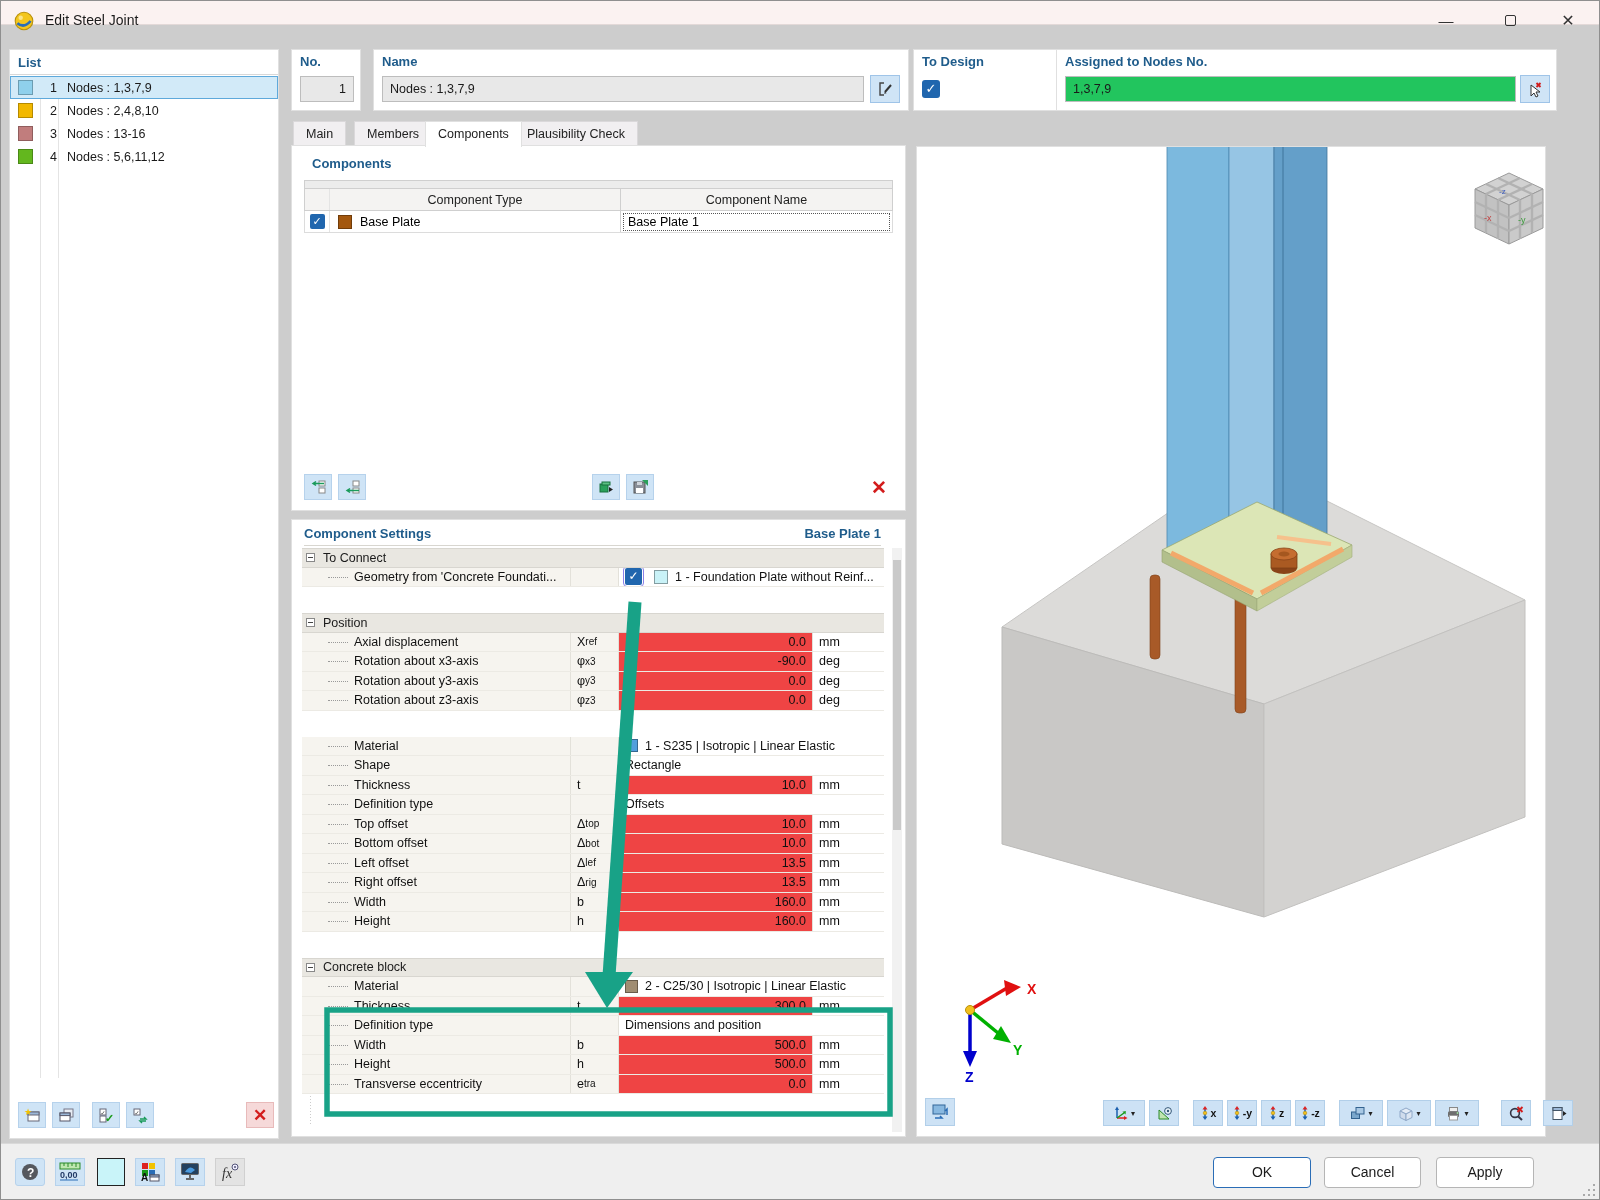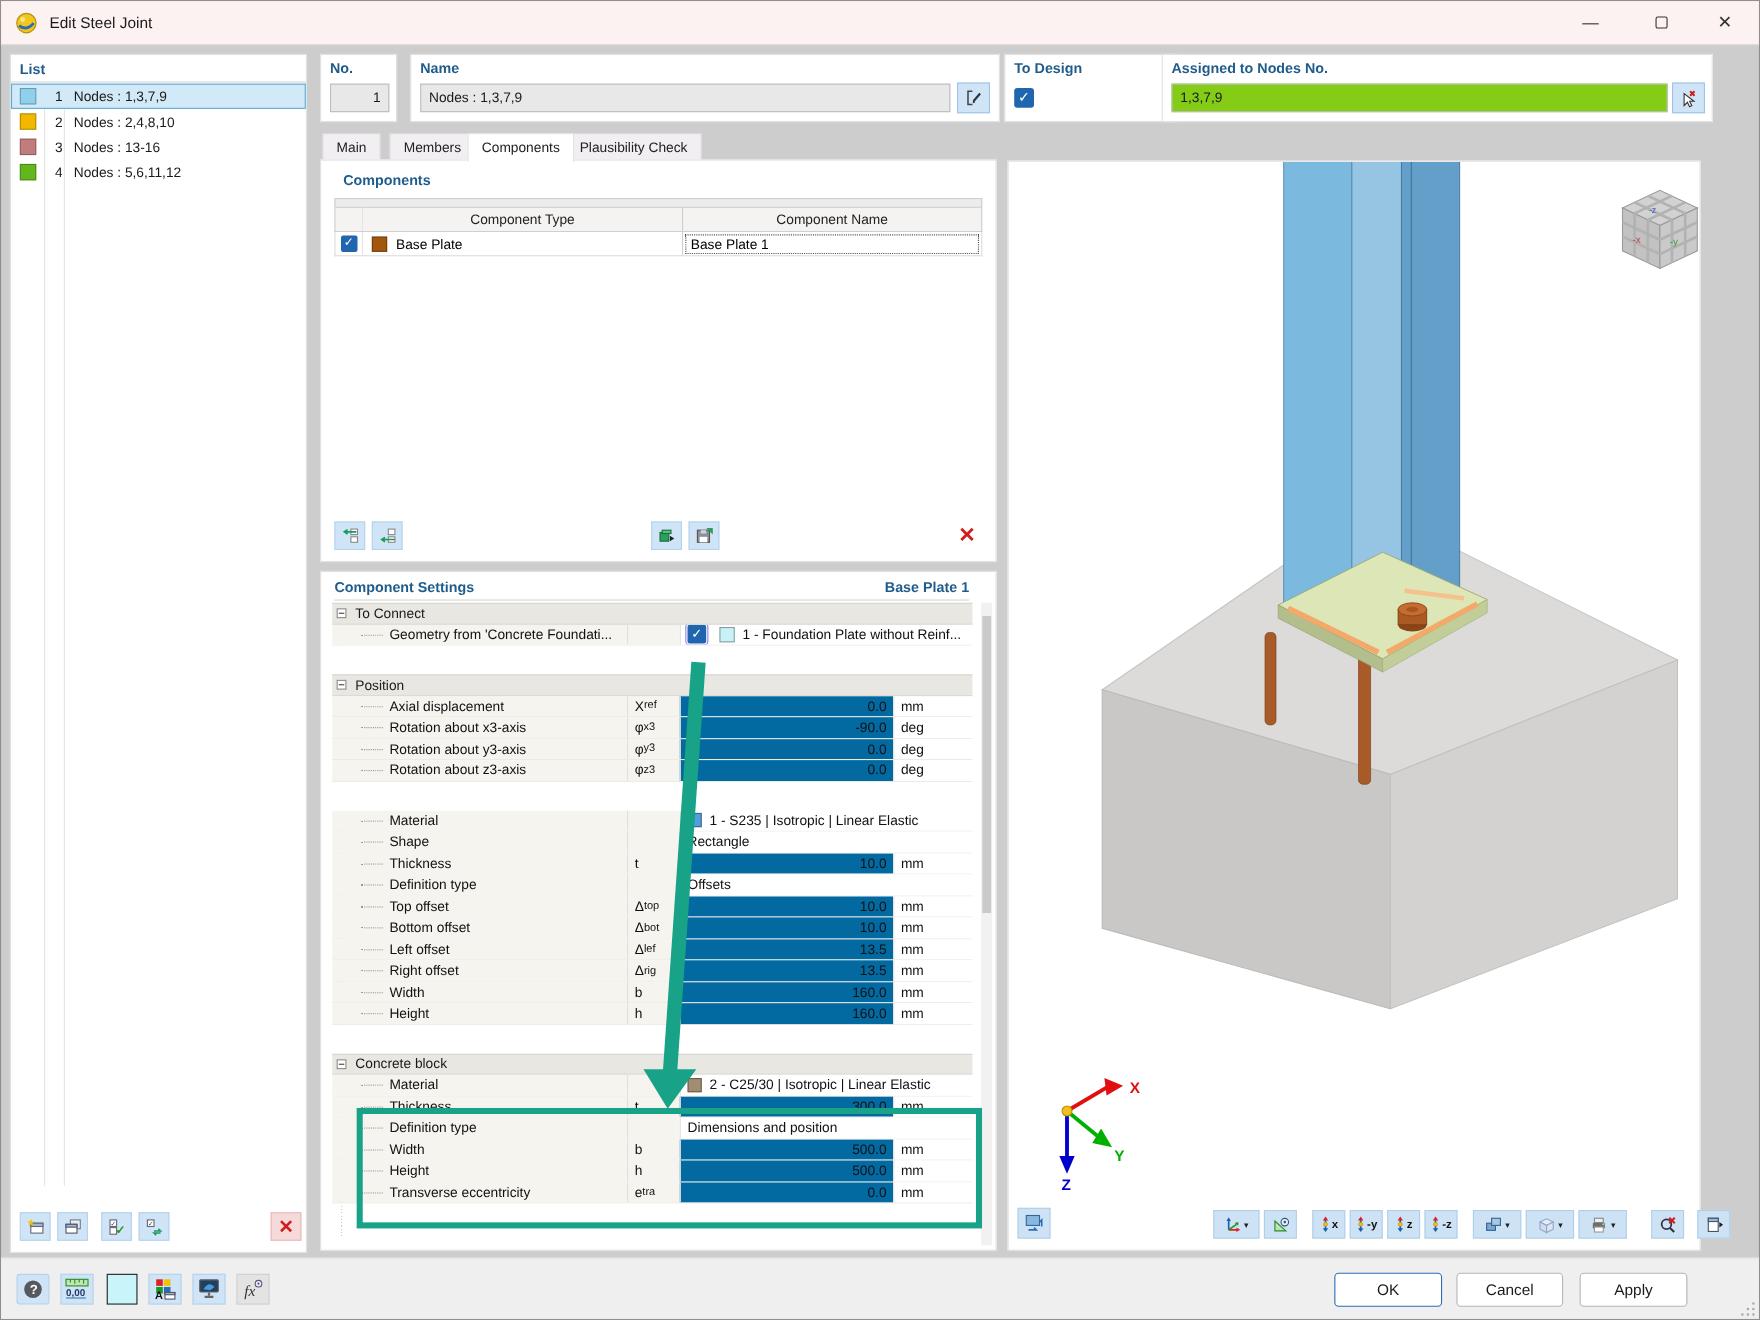--- a/index.html
+++ b/index.html
@@ -1,20 +1,20 @@
 <!DOCTYPE html>
 <html><head>
 <meta charset="utf-8">
 <style>
   * { margin:0; padding:0; box-sizing:border-box; }
   html,body { width:1600px; height:1200px; font-family:"Liberation Sans", sans-serif; }
   #window { position:relative; width:1600px; height:1200px; background:#cdcdcd; border:1px solid #8f8f8f; overflow:hidden; }
 
   
-  .titlebar { position:absolute; left:0; top:0; width:100%; height:40px; background:#fbf2f1; border-bottom:1px solid #e3d9d8; }
+  .titlebar { position:absolute; left:0; top:0; width:100%; height:24px; background:#fbf2f1; border-bottom:1px solid #e3d9d8; }
   .titlebar .ticon { position:absolute; left:12px; top:9px; width:22px; height:22px; }
   .titlebar .ttext { position:absolute; left:44px; top:11px; font-size:14px; color:#1a1a1a; }
   .wbtn { position:absolute; top:0; width:46px; height:39px; text-align:center; line-height:39px; color:#333; font-size:15px; }
   .wbtn.min { right:130px; }
   .wbtn.max { right:66px; }
   .wbtn.max .box { display:inline-block; width:11px; height:11px; border:1.4px solid #333; border-radius:2px; margin-top:14px; }
   .wbtn.close { right:8px; font-size:16px; }
 
   
   .card { position:absolute; background:#fff; border:1px solid #e0e0e0; }
@@ -70,21 +70,21 @@
   #card-settings .shead { position:absolute; left:12px; right:24px; top:6px; display:flex; justify-content:space-between; border-bottom:1px solid #d8d6d0; padding-bottom:4px; }
   #settings-body { position:absolute; left:10px; top:28px; width:582px; }
   .s-head { display:flex; align-items:center; height:19.5px; background:#e9e7e1; border-top:1px solid #d8d6d0; border-bottom:1px solid #d8d6d0; font-size:12.5px; color:#1a1a1a; }
   .minusbox { width:9px; height:9px; border:1px solid #888; background:#fff; margin:0 8px 0 4px; position:relative; }
   .minusbox::after { content:""; position:absolute; left:1px; right:1px; top:3px; height:1px; background:#444; }
   .s-row { display:flex; height:19.5px; font-size:12.5px; color:#111; border-bottom:1px solid #eceae4; }
   .c-label { width:268px; background:#f6f4ef; display:flex; align-items:center; padding-left:52px; position:relative; white-space:nowrap; overflow:hidden; }
   .c-label::before { content:""; position:absolute; left:26px; top:50%; width:20px; border-top:1px dotted #9a9a9a; }
   .c-sym { width:48px; background:#f6f4ef; border-left:1px solid #e3e1da; display:flex; align-items:center; padding-left:6px; }
   .c-sym sub { font-size:10px; }
-  .c-val { width:194px; border-left:1px solid #e3e1da; display:flex; align-items:center; justify-content:flex-end; padding-right:6px; background:#0369a1; }
+  .c-val { width:194px; border-left:1px solid #e3e1da; display:flex; align-items:center; justify-content:flex-end; padding-right:6px; background:#ef4444; }
   .c-unit { width:72px; border-left:1px solid #e3e1da; display:flex; align-items:center; padding-left:6px; background:#fff; }
   .c-wide { width:266px; border-left:1px solid #e3e1da; display:flex; align-items:center; padding-left:6px; background:#fff; white-space:nowrap; overflow:hidden; }
   .s-gap { height:26px; background:#fff; }
   .msw { width:13px; height:13px; border:1px solid rgba(0,0,0,.35); margin-right:7px; flex:none; }
   .gchk { width:17px; height:17px; background:#2066ae; border-radius:2px; color:#fff; font-size:12px; line-height:17px; text-align:center; outline:1px solid #8c82e8; outline-offset:1px; margin-right:12px; flex:none; }
   .vscroll { position:absolute; right:3px; top:28px; bottom:4px; width:10px; background:#f1f1f1; }
   .vscroll .thumb { position:absolute; left:1px; right:1px; top:12px; height:270px; background:#c9c9c9; }
   .treeline { position:absolute; left:18px; top:36px; bottom:10px; width:1px; background:repeating-linear-gradient(#aaa 0 1px, transparent 1px 3px); opacity:.6; }
 
   
@@ -204,21 +204,21 @@
     </div>
   </div>
 
   <div class="fcard" id="card-todesign">
     <div class="lab blue-label">To Design</div>
     <div class="chk" style="position:absolute; left:8px; top:30px;"><span>✓</span></div>
   </div>
 
   <div class="fcard" id="card-assigned">
     <div class="lab blue-label">Assigned to Nodes No.</div>
-    <div class="finput" style="width:451px; background:#84cc16;">1,3,7,9</div>
+    <div class="finput" style="width:451px; background:#22c55e;">1,3,7,9</div>
     <div class="sqbtn" style="right:6px;">
       <svg width="18" height="18">
           <path d="M10.5,3 l4,4 M14.5,3 l-4,4" stroke="#d11c1c" stroke-width="1.8"></path>
           <polygon points="5,5 5,16 8,13 10,17 12,16 10,12 14,12" fill="#fff" stroke="#333"></polygon>
         </svg>
     </div>
   </div>
 
   <div class="tab" style="left:292px;"><span>Main</span></div>
   <div class="tab" style="left:353px;"><span>Members</span></div>

